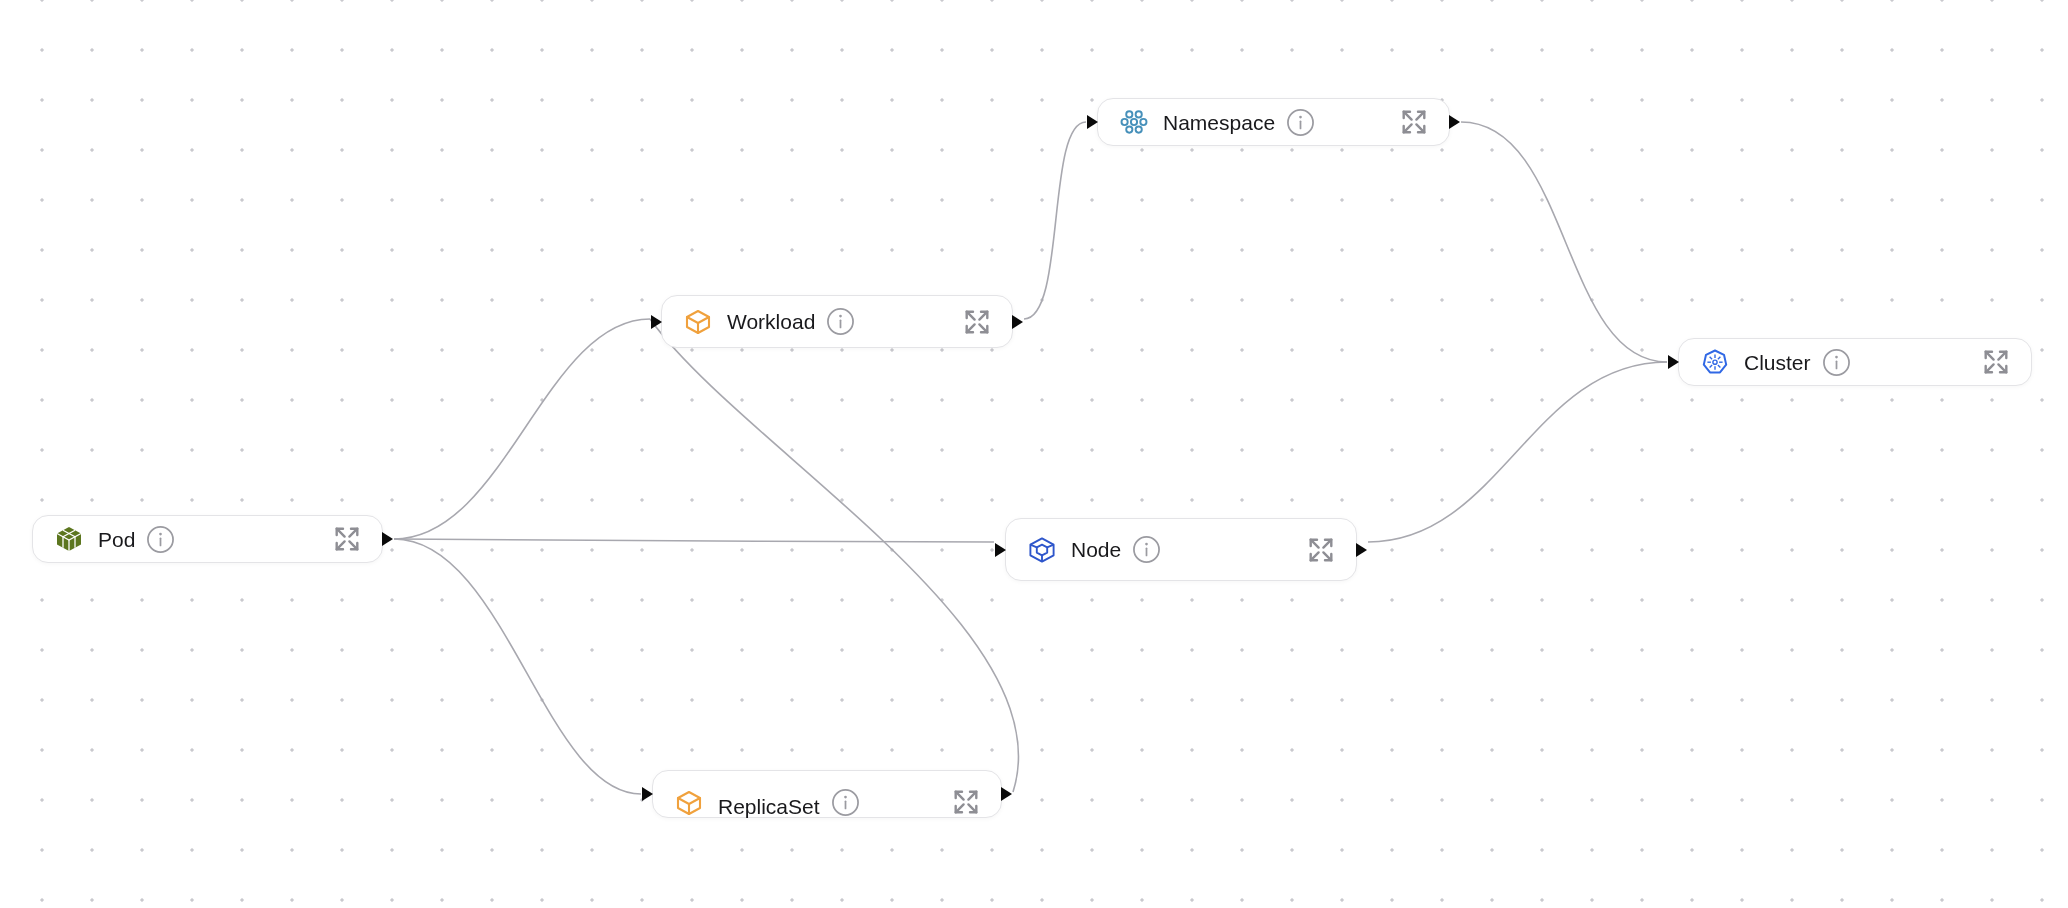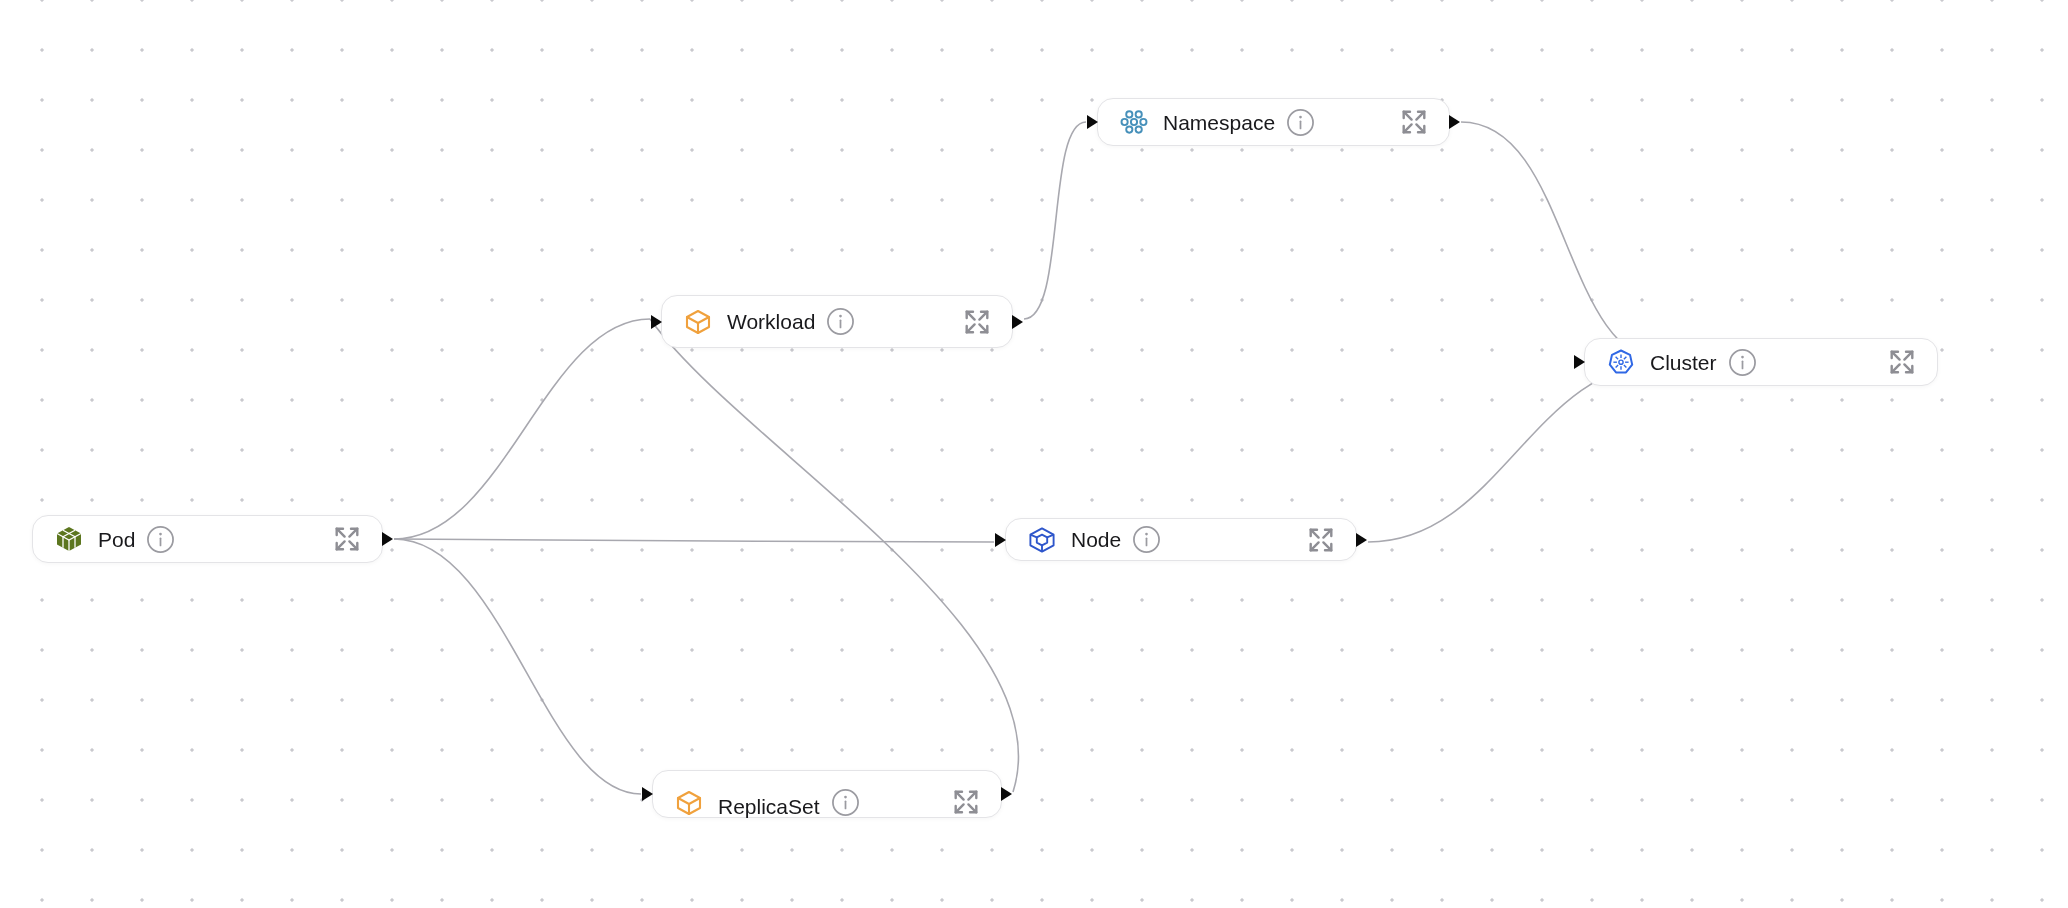--- a/index.html
+++ b/index.html
@@ -136,21 +136,21 @@
   <path d="M19 4.7h6.3V11"></path>
           <path d="M25.3 4.7l-7.9 7.9"></path>
   <path d="M4.7 19v6.3H11"></path>
           <path d="M4.7 25.3l7.9-7.9"></path>
   <path d="M25.3 19v6.3H19"></path>
           <path d="M25.3 25.3l-7.9-7.9"></path>
         </svg>
       </span>
     <span class="handle right"></span>
   </div>
-    <div class="node" style="left: 1005px; top: 518px; width: 352px; height: 43px;">
+    <div class="node" style="left: 1005px; top: 518px; width: 352px; height: 63px;">
     <span class="handle left"></span>
     <span class="icon">
         <svg viewBox="0 0 28 28" xmlns="http://www.w3.org/2000/svg" fill="none" stroke="#2e56cb" stroke-width="1.9" stroke-linejoin="round">
     <polygon points="14,2.4 25.6,8.7 25.6,19.3 14,25.6 2.4,19.3 2.4,8.7"></polygon>
     <polygon points="14,8.6 19.2,11.4 19.2,16.6 14,19.4 8.8,16.6 8.8,11.4"></polygon>
     <line x1="8.8" y1="11.4" x2="2.4" y2="8.7"></line>
           <line x1="19.2" y1="11.4" x2="25.6" y2="8.7"></line>
     <line x1="14" y1="19.4" x2="14" y2="25.6"></line>
         </svg>
       </span>
@@ -200,21 +200,21 @@
   <path d="M19 4.7h6.3V11"></path>
           <path d="M25.3 4.7l-7.9 7.9"></path>
   <path d="M4.7 19v6.3H11"></path>
           <path d="M4.7 25.3l7.9-7.9"></path>
   <path d="M25.3 19v6.3H19"></path>
           <path d="M25.3 25.3l-7.9-7.9"></path>
         </svg>
       </span>
     <span class="handle right"></span>
   </div>
-    <div class="node" style="left: 1584px; top: 338px; width: 354px; height: 48px;">
+    <div class="node" style="left: 1678px; top: 338px; width: 354px; height: 48px;">
     <span class="handle left"></span>
     <span class="icon">
         <svg viewBox="0 0 28 28" xmlns="http://www.w3.org/2000/svg" fill="none" stroke="#3068e5" stroke-linejoin="round">
     <polygon stroke-width="2" points="14,2.5 23,6.8 25.2,16.6 19,24.4 9,24.4 2.8,16.6 5,6.8"></polygon>
     <g stroke-width="1.4">
       <circle cx="14" cy="14.2" r="2.1"></circle>
       <line x1="14" y1="10.1" x2="14" y2="6.6"></line>
             <line x1="14" y1="18.3" x2="14" y2="21.8"></line>
       <line x1="9.9" y1="14.2" x2="6.4" y2="14.2"></line>
             <line x1="18.1" y1="14.2" x2="21.6" y2="14.2"></line>

